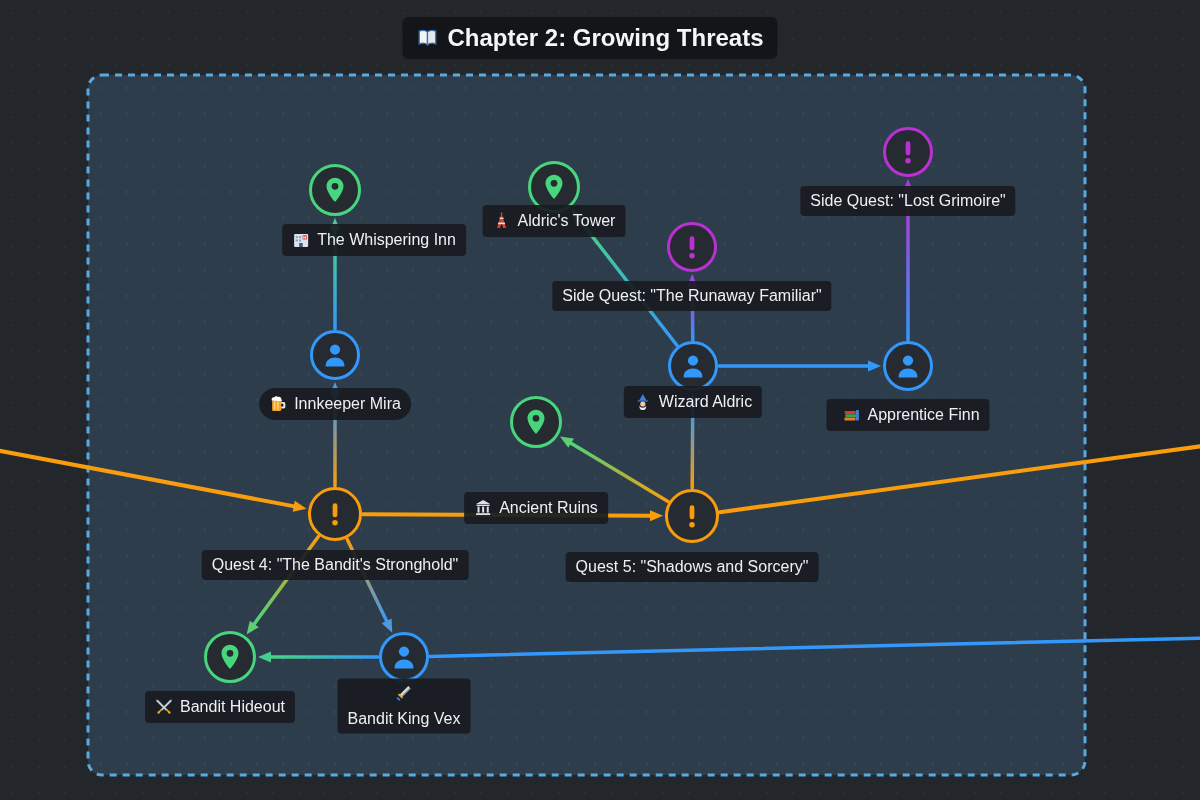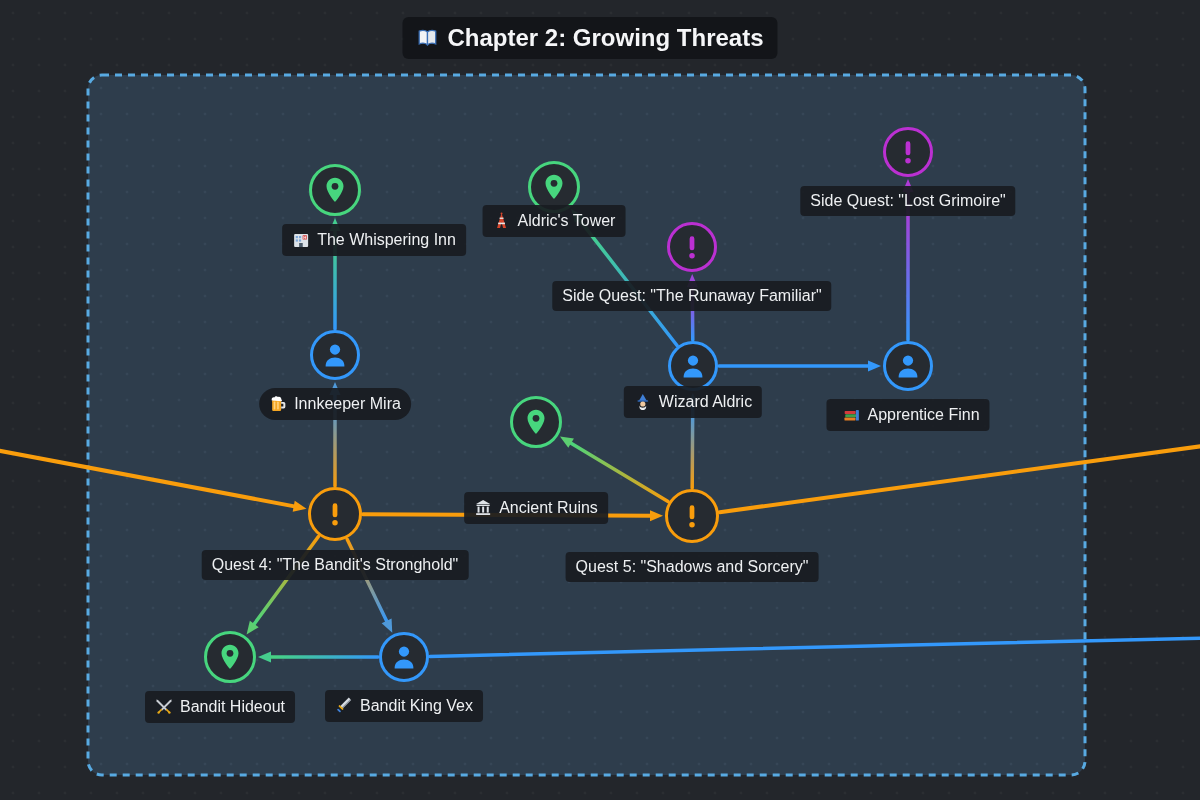--- a/index.html
+++ b/index.html
@@ -323,21 +323,21 @@
     </div>
   </div>
 
   <div class="node-wrap">
     <div class="node-circle" style="left: 379px; top: 632px; width: 50px; height: 50px; border-color: rgb(51, 152, 251);">
           <svg width="30" height="30" viewBox="0 0 24 24">
             <circle cx="12" cy="7.6" r="4.1" fill="#3398fb"></circle>
             <path d="M4.5 20.5c0-4.2 3.4-6.6 7.5-6.6s7.5 2.4 7.5 6.6v.7h-15z" fill="#3398fb"></path>
           </svg>
         </div>
-    <div class="node-label" style="left: 404px; top: 706px;">
+    <div class="node-label" style="left: 404px; top: 706px; flex-direction: column;">
       <span class="l-icon">
             <svg viewBox="0 0 18 18" width="18" height="18">
               <path d="M15.4 2.2 6.2 11.4 4.6 9.8 13.8 .6z" fill="#d7dce2"></path>
               <path d="M15.4 2.2 6.2 11.4l.8.8L16.2 3z" fill="#aab2bb"></path>
               <rect x="3" y="9.6" width="6" height="1.8" rx="0.9" transform="rotate(45 6 10.5)" fill="#e6a817"></rect>
               <rect x="1.8" y="12.6" width="4.4" height="1.8" rx="0.9" transform="rotate(45 4 13.5)" fill="#3f7fd6"></rect>
             </svg>
           </span>
           <span class="l-text">Bandit King Vex</span>
     </div>

